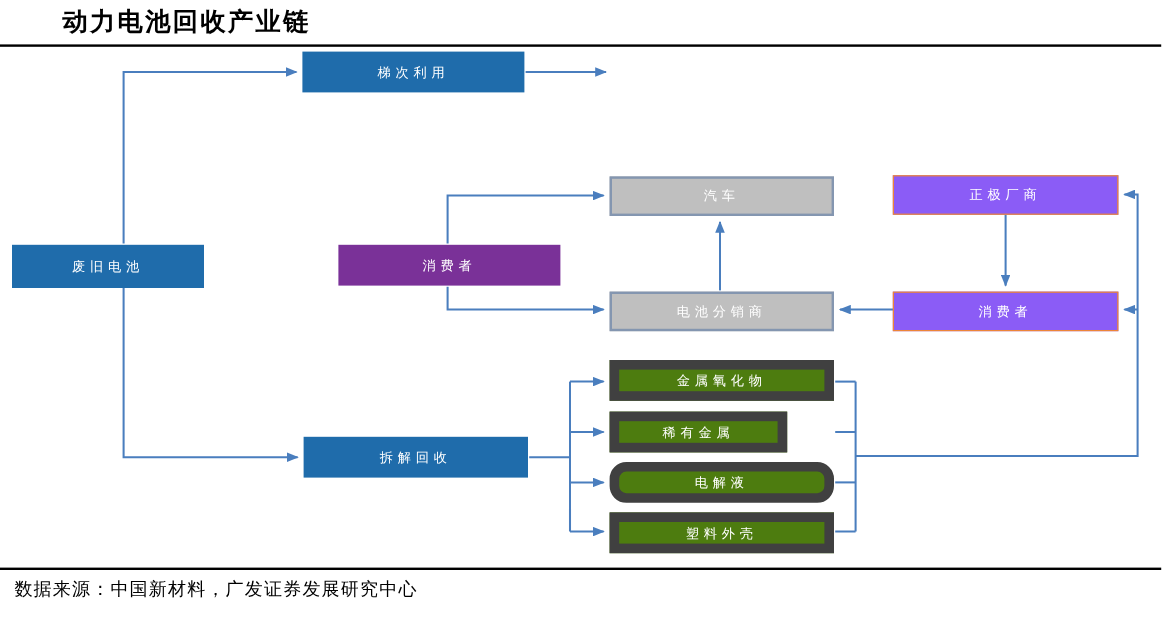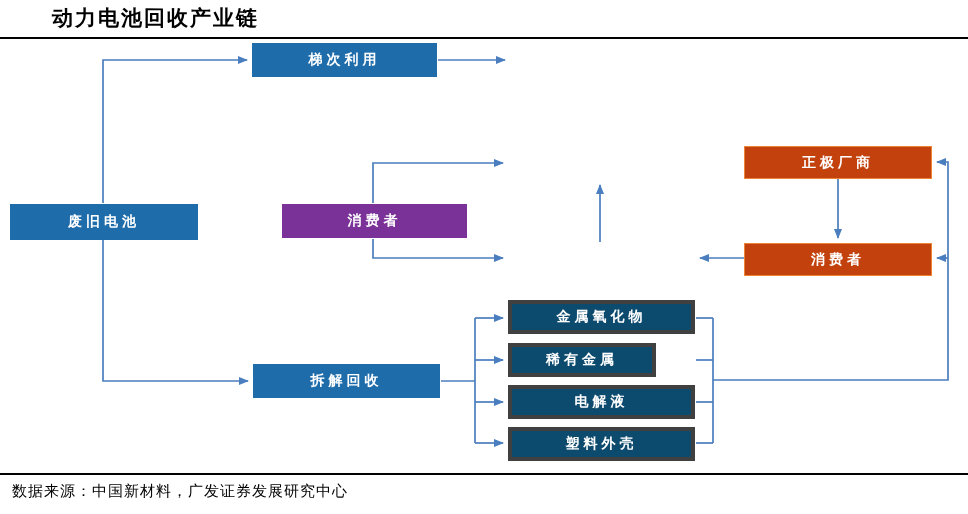--- a/index.html
+++ b/index.html
@@ -8,26 +8,26 @@
 
   .title{position:absolute;left:52px;top:4px;font-size:21px;font-weight:bold;color:#000;letter-spacing:2px;}
   .rule{position:absolute;left:0;width:968px;background:#000;}
   .rule.top{top:37px;height:2px;}
   .rule.bottom{top:473px;height:2px;}
   .source{position:absolute;left:12px;top:482px;font-size:15px;font-weight:normal;color:#000;letter-spacing:1px;}
 
   svg.connectors{position:absolute;left:0;top:0;width:968px;height:514px;}
 
   .node{position:absolute;display:flex;align-items:center;justify-content:center;
-        color:#ffffff;font-size:14px;letter-spacing:4px;padding-left:0;
-        box-sizing:border-box;white-space:nowrap;font-weight:bold;}
+        color:#ffffff;font-size:11px;letter-spacing:4px;padding-left:0;
+        box-sizing:border-box;white-space:nowrap;}
   .node.blue{background:#1F6CAB;}
   .node.purple{background:#7A3198;}
-  .node.orange{background:#c2410c;border:1px solid #E8説00;border:1px solid #ED8538;}
-  .node.yellow{background:#0c4a6e;border:4px solid #404040;}
+  .node.orange{background:#8b5cf6;border:1px solid #E8説00;border:1px solid #ED8538;}
+  .node.yellow{background:#4d7c0f;border:8px solid #404040;}
   .node.gray{background:#BFBFBF;border:2px solid #8496B0;}
 </style>
 </head>
 <body>
 
 <div id="canvas">
 
   <div class="title">动力电池回收产业链</div>
   <div class="rule top"></div>
 
@@ -67,27 +67,29 @@
       <path d="M373,239 V258 H503" marker-end="url(#arrow)"></path>
 
       <path d="M600,242 V185" marker-end="url(#arrow)"></path>
 
       <path d="M838,179 V238" marker-end="url(#arrow)"></path>
 
       <path d="M745,258 H700" marker-end="url(#arrow)"></path>
     </g>
   </svg>
 
-  <div class="node blue" style="left:10px;  top:204px; width:188px; height:36px;">废旧电池</div>
+  <div class="node blue" style="left:10px;  top:204px; width:160px; height:36px;">废旧电池</div>
   <div class="node blue" style="left:252px; top:43px;  width:185px; height:34px;">梯次利用</div>
+  <div class="node gray" style="left:508px; top:147px; width:187px; height:33px;">汽车</div>
   <div class="node purple" style="left:282px; top:204px; width:185px; height:34px;">消费者</div>
+  <div class="node gray" style="left:508px; top:243px; width:187px; height:33px;">电池分销商</div>
   <div class="node orange" style="left:744px; top:146px; width:188px; height:33px;">正极厂商</div>
   <div class="node orange" style="left:744px; top:243px; width:188px; height:33px;">消费者</div>
   <div class="node blue" style="left:253px; top:364px; width:187px; height:34px;">拆解回收</div>
   <div class="node yellow" style="left:508px; top:300px; width:187px; height:34px;">金属氧化物</div>
   <div class="node yellow" style="left:508px; top:343px; width:148px; height:34px;">稀有金属</div>
-  <div class="node yellow" style="left:508px; top:385px; width:187px; height:34px;">电解液</div>
+  <div class="node yellow" style="left:508px; top:385px; width:187px; height:34px;border-radius:14px;">电解液</div>
   <div class="node yellow" style="left:508px; top:427px; width:187px; height:34px;">塑料外壳</div>
 
   <div class="rule bottom"></div>
   <div class="source">数据来源：中国新材料，广发证券发展研究中心</div>
 
 </div>
 
 </body></html>

